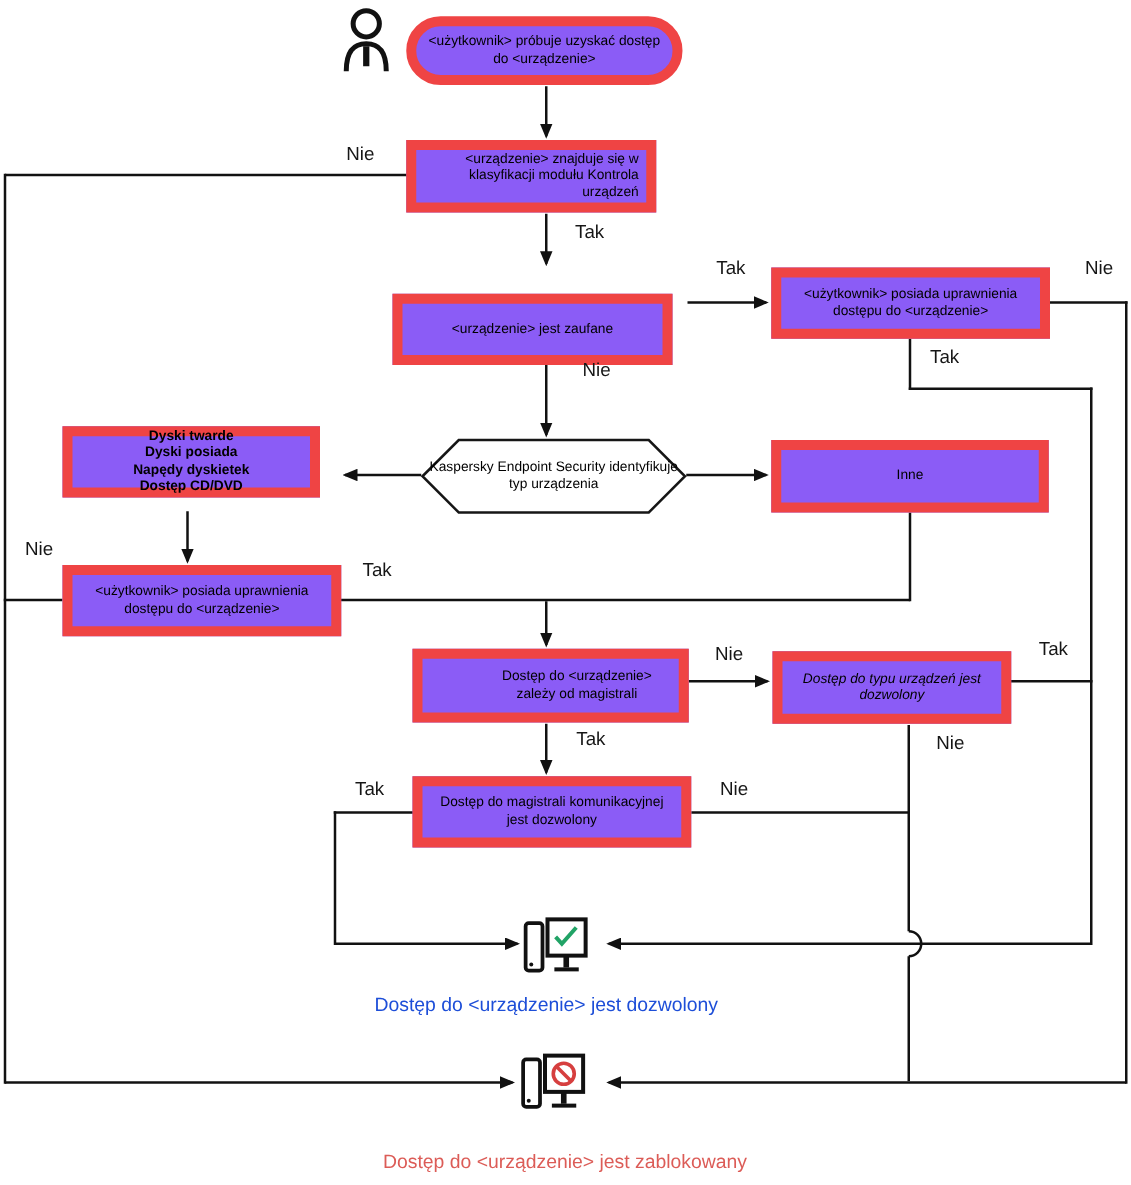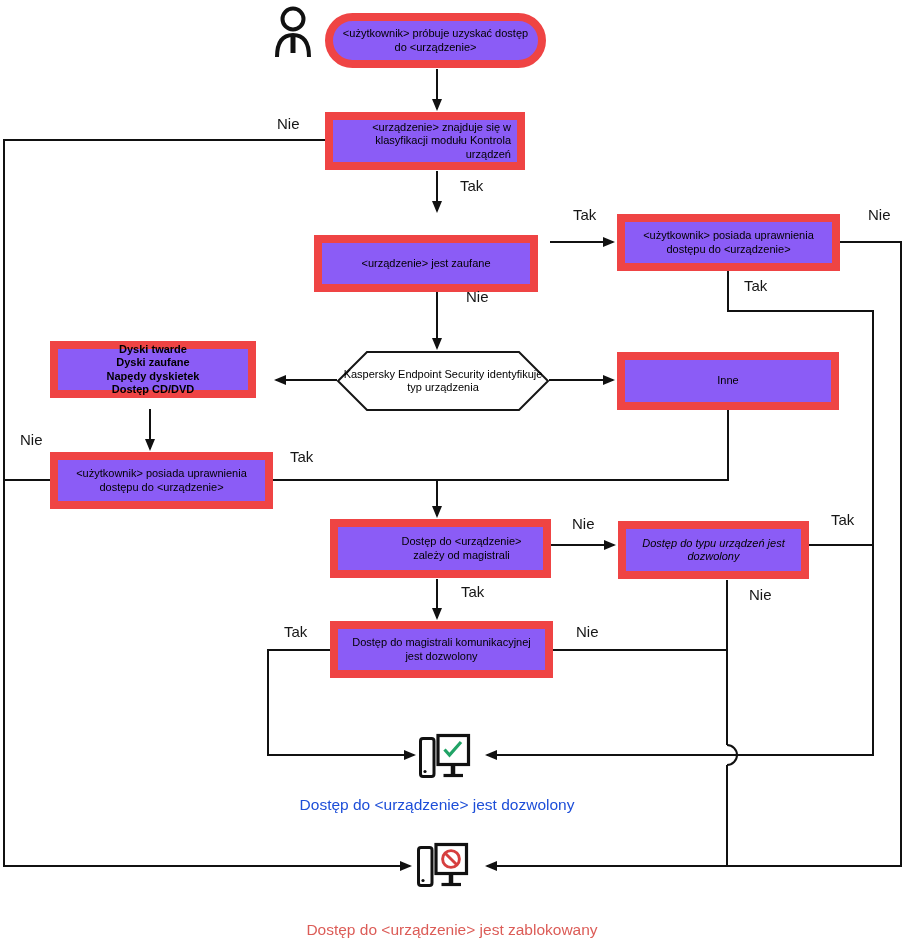--- a/index.html
+++ b/index.html
@@ -109,21 +109,21 @@
     <span>&lt;użytkownik&gt; posiada uprawnienia dostępu do &lt;urządzenie&gt;</span>
   </div>
 
   <div class="node noborder" style="left:343px;top:352px;width:200px;height:58px;padding:0;">
     <span>Kaspersky Endpoint Security identyfikuje typ urządzenia</span>
   </div>
 
   <div class="node" style="left:50px;top:341px;width:206px;height:57px;font-weight:bold;">
     <span class="lines">
       <span>Dyski twarde</span>
-      <span>Dyski zaufane</span>
+      <span>Dyski posiada</span>
       <span>Napędy dyskietek</span>
       <span>Dostęp CD/DVD</span>
     </span>
   </div>
 
   <div class="node" style="left:617px;top:352px;width:222px;height:58px;">
     <span>Inne</span>
   </div>
 
   <div class="node" style="left:50px;top:452px;width:223px;height:57px;">

